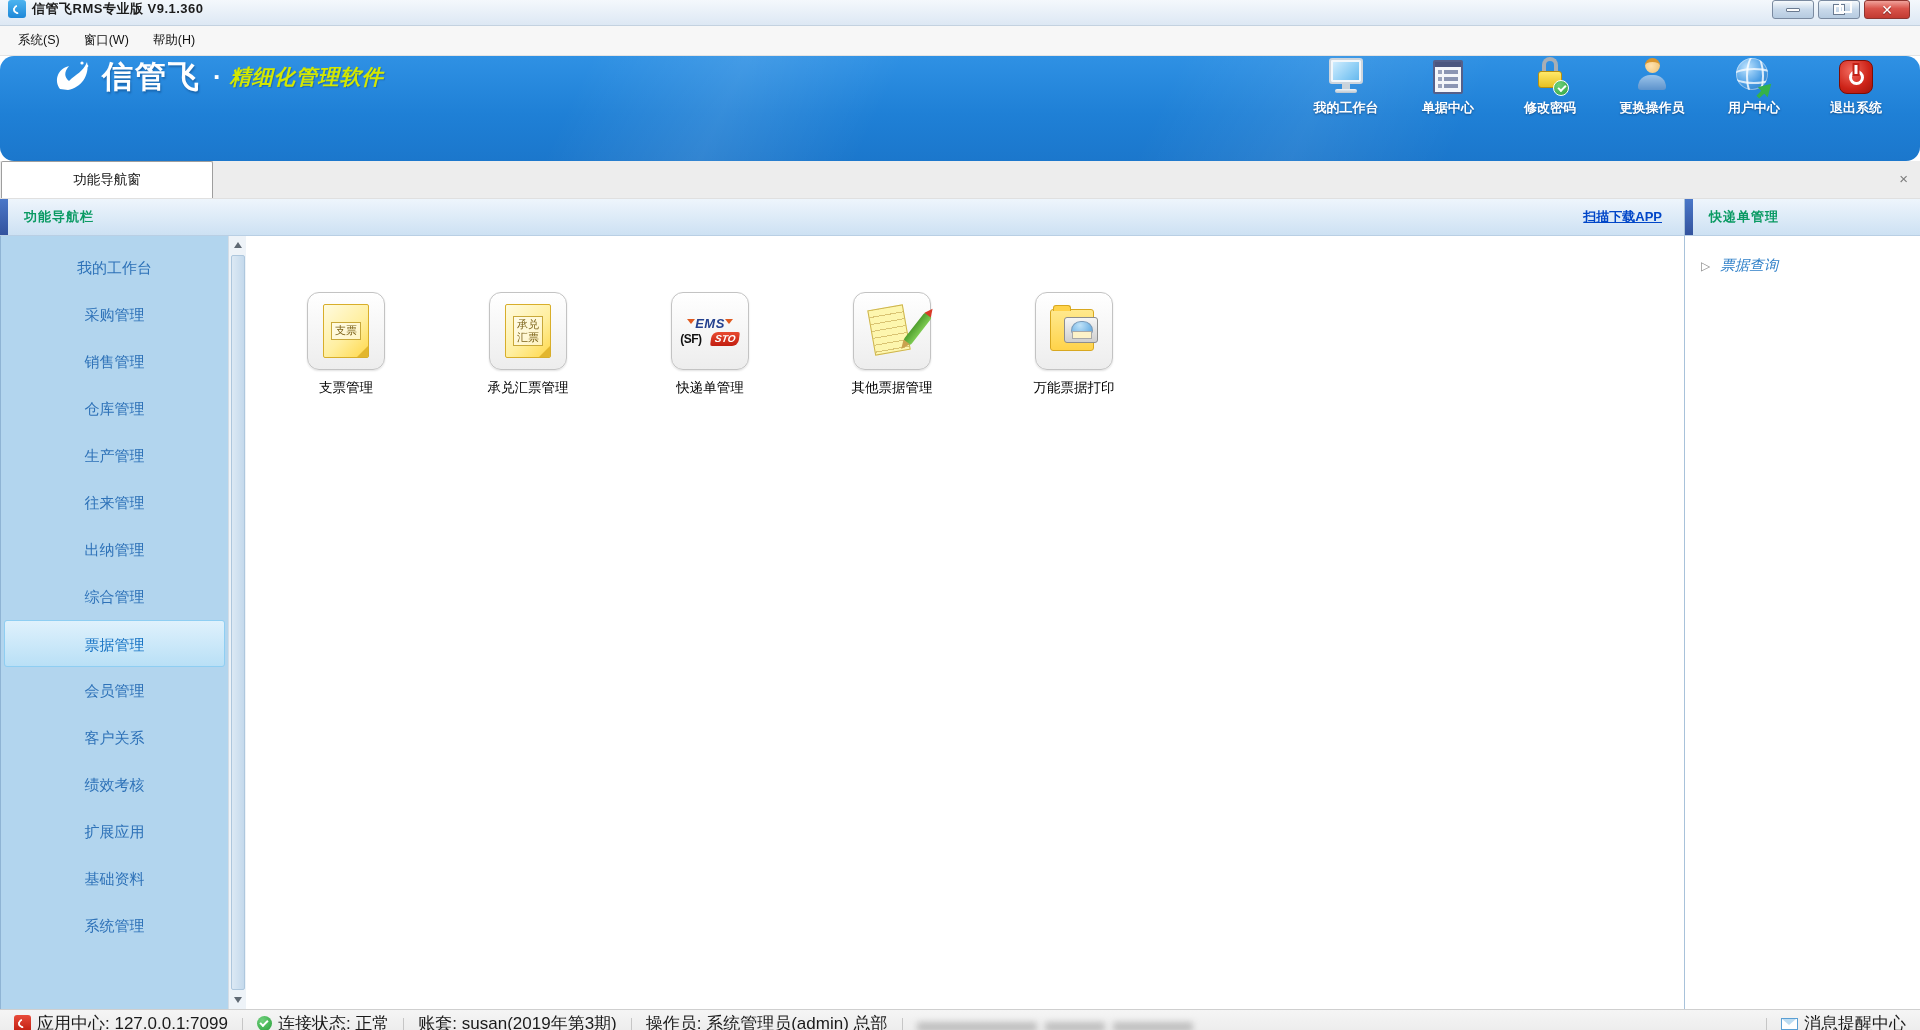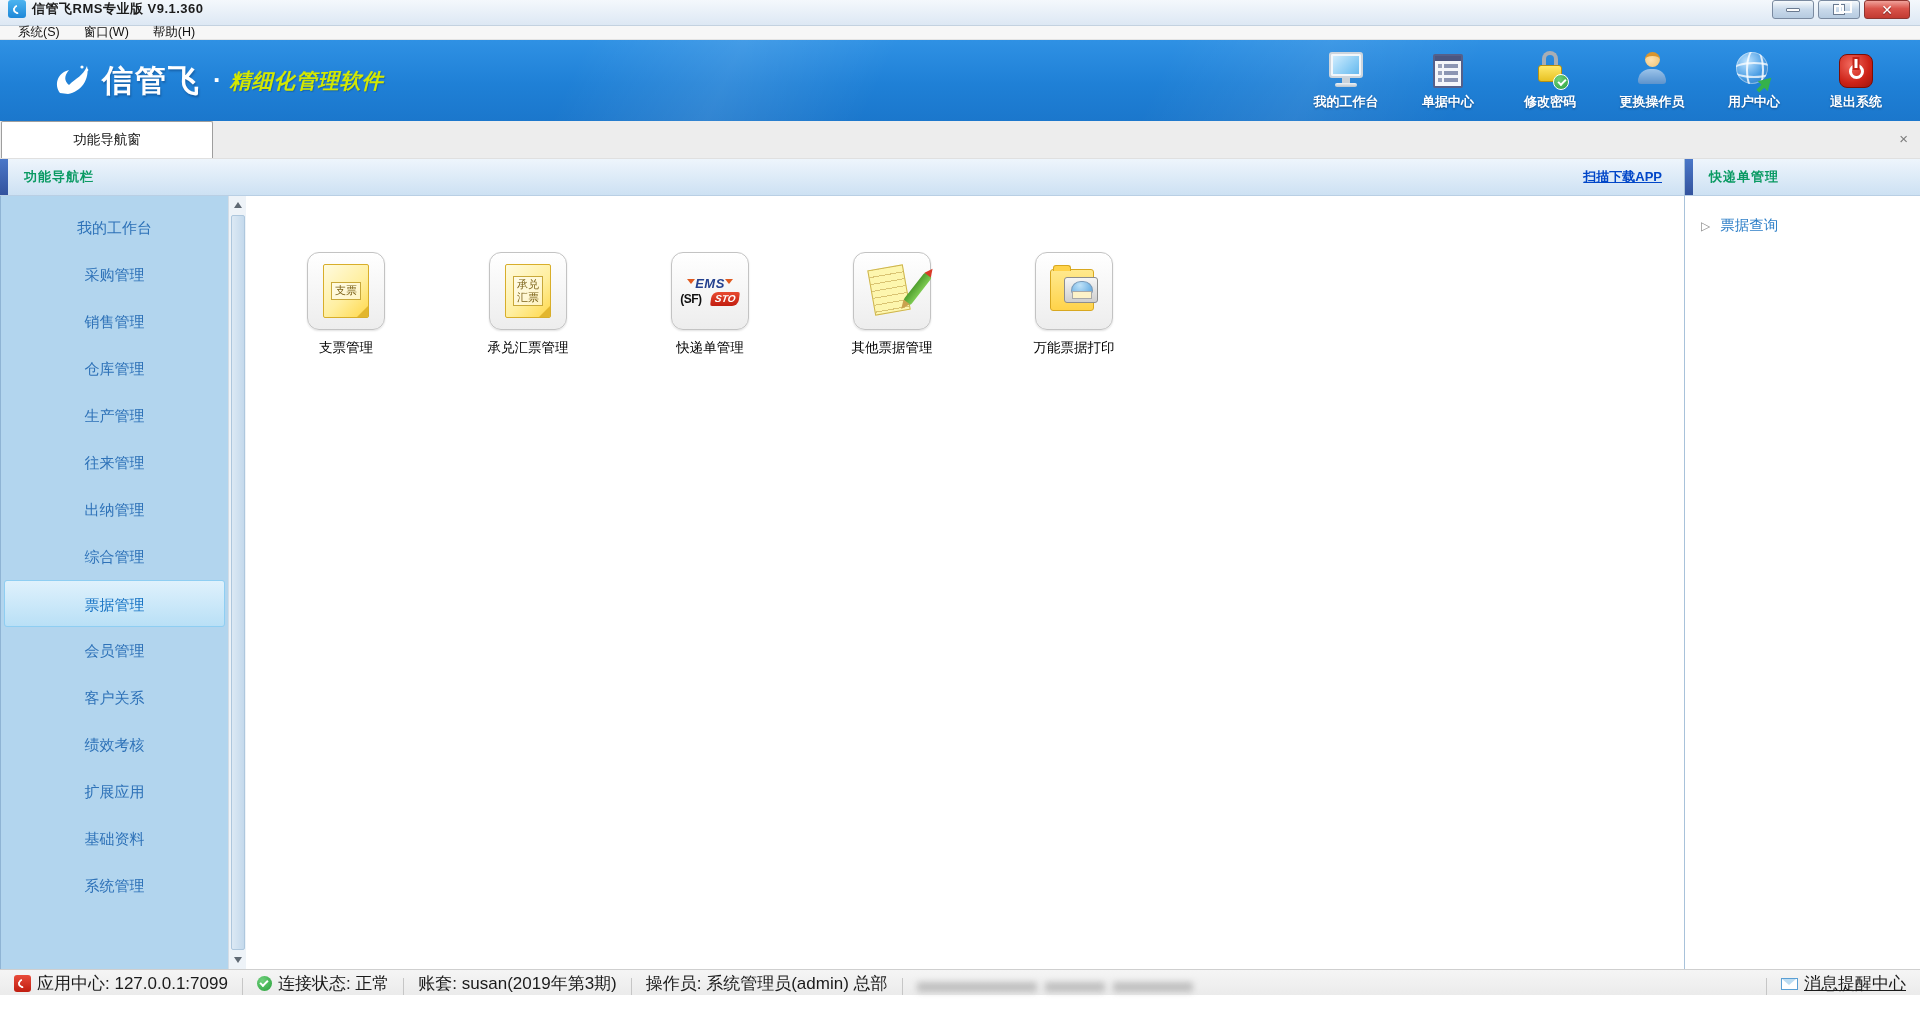--- a/index.html
+++ b/index.html
@@ -15,26 +15,26 @@
   .win-controls { margin-left:auto; display:flex; gap:4px; padding-right:4px; }
   .wbtn { width:42px; height:19px; border:1px solid #7a8aa0; border-radius:3px;
     background:linear-gradient(#f6fafd,#c9d9ea 50%,#b6cbe0); display:flex; align-items:center; justify-content:center; cursor:pointer; }
   .wbtn.close { border-color:#8e3530; background:linear-gradient(#f0a29a,#d9534a 45%,#c23b32); width:46px; }
   .glyph-min { width:14px; height:4px; background:#fdfdfd; border:1px solid #6a7a90; border-radius:1px; }
   .glyph-restore { width:10px; height:9px; border:2px solid #fdfdfd; outline:1px solid #6a7a90; position:relative; background:transparent; }
   .glyph-restore::before { content:""; position:absolute; top:-6px; left:3px; width:9px; height:8px; border:2px solid #fdfdfd; }
   .glyph-close { color:#fff; font-weight:bold; font-size:14px; line-height:1; text-shadow:0 1px 1px #702020; font-family:"DejaVu Sans",sans-serif; }
 
   
-  .menubar { height:14px; background:#f7f7f7; display:flex; align-items:center; padding-left:6px; border-bottom:1px solid #e4e4e4;}
+  .menubar { height:30px; background:#f7f7f7; display:flex; align-items:center; padding-left:6px; border-bottom:1px solid #e4e4e4;}
   .menu-item { font-size:12.5px; color:#111; padding:2px 12px; cursor:pointer; }
 
   
-  .banner { height:81px; position:relative; overflow:hidden;
-    background:linear-gradient(180deg,#2f91e4 0%,#1f80d6 55%,#1b77cc 100%); display:flex; align-items:center; }
+  .banner { height:105px; position:relative; overflow:hidden;
+    background:linear-gradient(180deg,#2f91e4 0%,#1f80d6 55%,#1b77cc 100%); display:flex; align-items:flex-start;border-radius:14px; }
   .banner::before { content:""; position:absolute; inset:0;
     background:linear-gradient(115deg,transparent 30%,rgba(255,255,255,.10) 38%,transparent 46%,transparent 60%,rgba(255,255,255,.08) 68%,transparent 76%); }
   .brand { display:flex; align-items:center; margin-left:52px; position:relative; z-index:1; }
   .brand-name { color:#fff; font-size:31px; font-weight:bold; letter-spacing:2px; text-shadow:1px 2px 2px rgba(0,40,90,.35); margin-left:10px; }
   .brand-dot { color:#fff; font-size:26px; font-weight:bold; margin:0 8px 0 12px; }
   .brand-slogan { color:#d4e800; font-size:21px; font-weight:bold; font-style:italic; letter-spacing:1px; text-shadow:1px 1px 1px rgba(0,40,90,.3); }
   .bn-toolbar { margin-left:auto; display:flex; align-items:flex-end; gap:30px; padding-right:28px; position:relative; z-index:1; }
   .tb-item { display:flex; flex-direction:column; align-items:center; gap:5px; cursor:pointer; min-width:72px; }
   .tb-item .lbl { color:#fff; font-size:13px; font-weight:bold; text-shadow:0 1px 2px rgba(0,30,70,.5); white-space:nowrap; }
   .tb-ico { height:38px; display:flex; align-items:flex-end; justify-content:center; }
@@ -127,21 +127,21 @@
   .folder { position:absolute; left:2px; top:4px; width:44px; height:42px; background:linear-gradient(#ffe98e,#ffd34a); border:1px solid #d8a820; border-radius:3px; }
   .folder::before { content:""; position:absolute; top:-5px; left:2px; width:16px; height:5px; background:#ffd34a; border:1px solid #d8a820; border-bottom:none; border-radius:3px 3px 0 0; }
   .printer { position:absolute; right:2px; top:12px; width:34px; height:26px; background:linear-gradient(#f6f6f6,#cfcfcf); border:1px solid #8e8e8e; border-radius:3px; }
   .printer::before { content:""; position:absolute; left:6px; top:3px; width:20px; height:11px; border-radius:50% 50% 4px 4px/80% 80% 4px 4px; background:radial-gradient(circle at 40% 30%,#bfe2f8,#5fa8e0); border:1px solid #7a9ab8; }
   .printer::after { content:""; position:absolute; left:7px; bottom:3px; width:18px; height:6px; background:#fdf2c8; border:1px solid #a8a8a8; }
 
   
   .rp-content { flex:1; background:#fff; padding:20px 0 0 16px; }
   .rp-item { display:flex; align-items:center; gap:10px; cursor:pointer; }
   .rp-expander { color:#8c8c8c; font-size:12px; }
-  .rp-label { color:#2e7fc8; font-size:14.5px; }
+  .rp-label { color:#2e7fc8; font-size:14.5px;font-style:italic; }
 
   
   .statusbar { height:26px; background:linear-gradient(#f5f5f5,#ebebeb); border-top:1px solid #cfcfcf;
     display:flex; align-items:flex-end; font-size:17px; color:#1a1a1a; }
   .seg { display:flex; align-items:center; gap:6px; padding:0 14px; white-space:nowrap; }
   .sep { width:1px; height:17px; background:#c6c6c6; }
   .s-logo { width:17px; height:17px; border-radius:3px; background:linear-gradient(#e84b3a,#c01d10); display:flex; align-items:center; justify-content:center; }
   .swoosh { width:10px; height:10px; border:2px solid #fff; border-radius:50%; border-right-color:transparent; border-top-color:transparent; transform:rotate(35deg); }
   .swoosh.small { width:9px; height:9px; }
   .i-chk { position:relative; width:15px; height:15px; border-radius:50%; background:radial-gradient(circle at 35% 30%,#6fd07c,#28a03a); }

